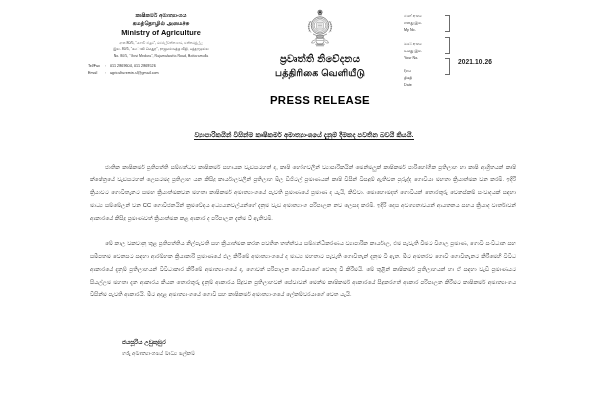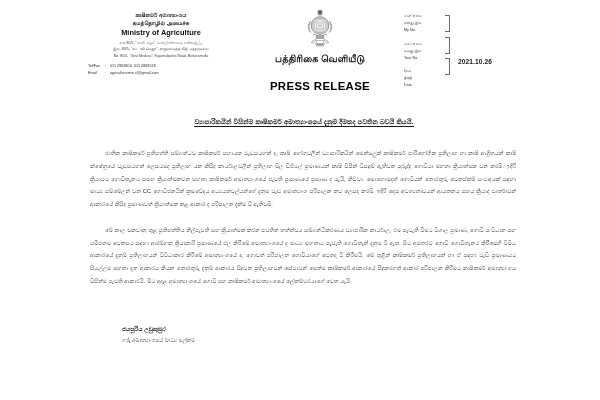--- a/index.html
+++ b/index.html
@@ -272,20 +272,21 @@
           <path d="M27 54 L41 54 L39.5 58 L28.5 58 Z" stroke-width="0.9"></path>
           <path d="M26 58 Q24.5 66 29 70 L39 70 Q43.5 66 42 58 Z" stroke-width="0.9"></path>
           <path d="M27 63 L41 63" stroke-width="0.6"></path>
           <path d="M24.5 70.5 L43.5 70.5 M26 73.5 L42 73.5" stroke-width="0.9"></path>
 
           <path d="M24 62 Q18 62 17 68 Q21 69 24 66" stroke-width="0.7"></path>
           <path d="M44 62 Q50 62 51 68 Q47 69 44 66" stroke-width="0.7"></path>
         </g>
       </svg>
 
+      <div class="pr-si">ප්‍රවෘත්ති නිවේදනය</div>
       <div class="pr-ta">பத்திரிகை வெளியீடு</div>
       <div class="pr-en">PRESS RELEASE</div>
     </div>
 
     <div class="lh-right">
       <div class="ref-labels">
         <div class="ref-group">
           <div>මගේ අංකය</div>
           <div>எனது இல.</div>
           <div>My No.</div>

